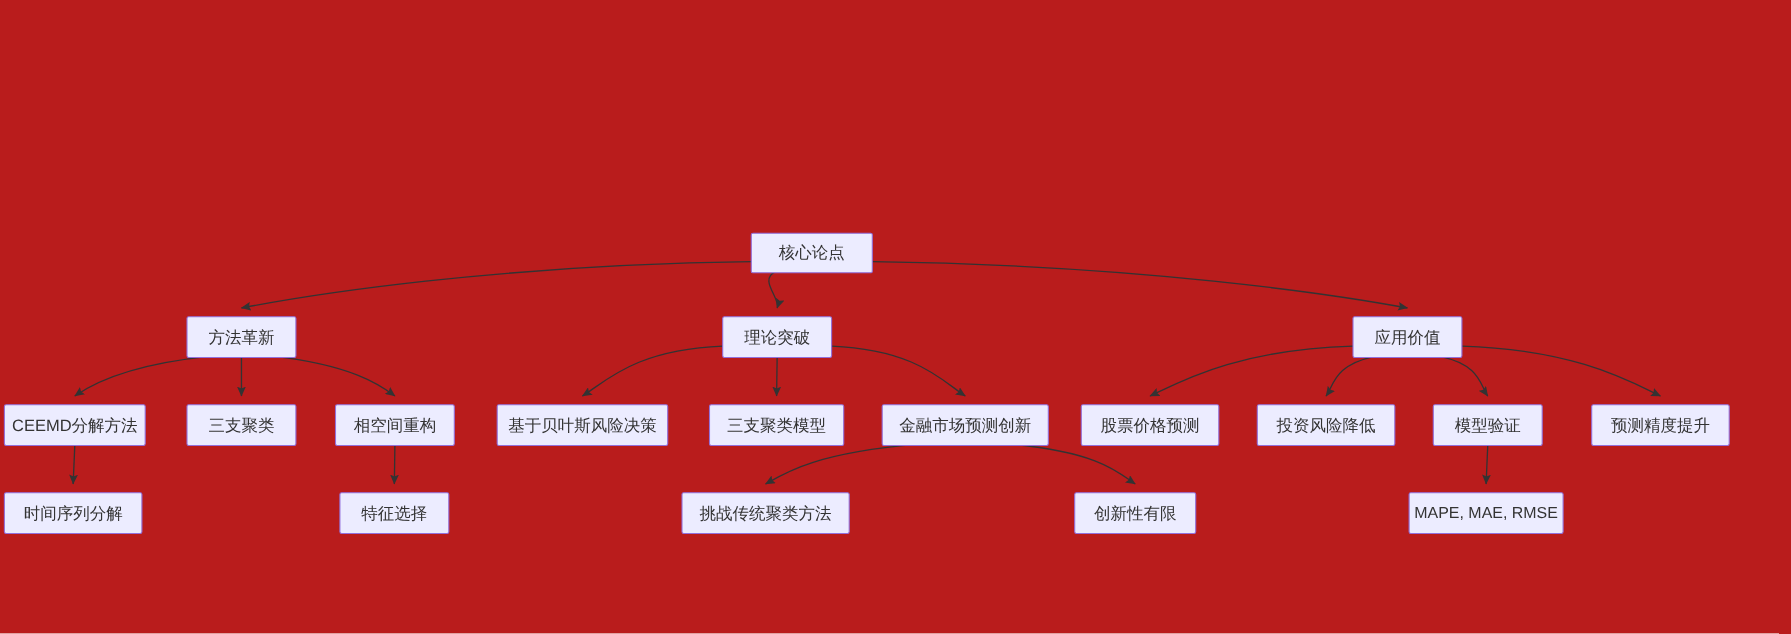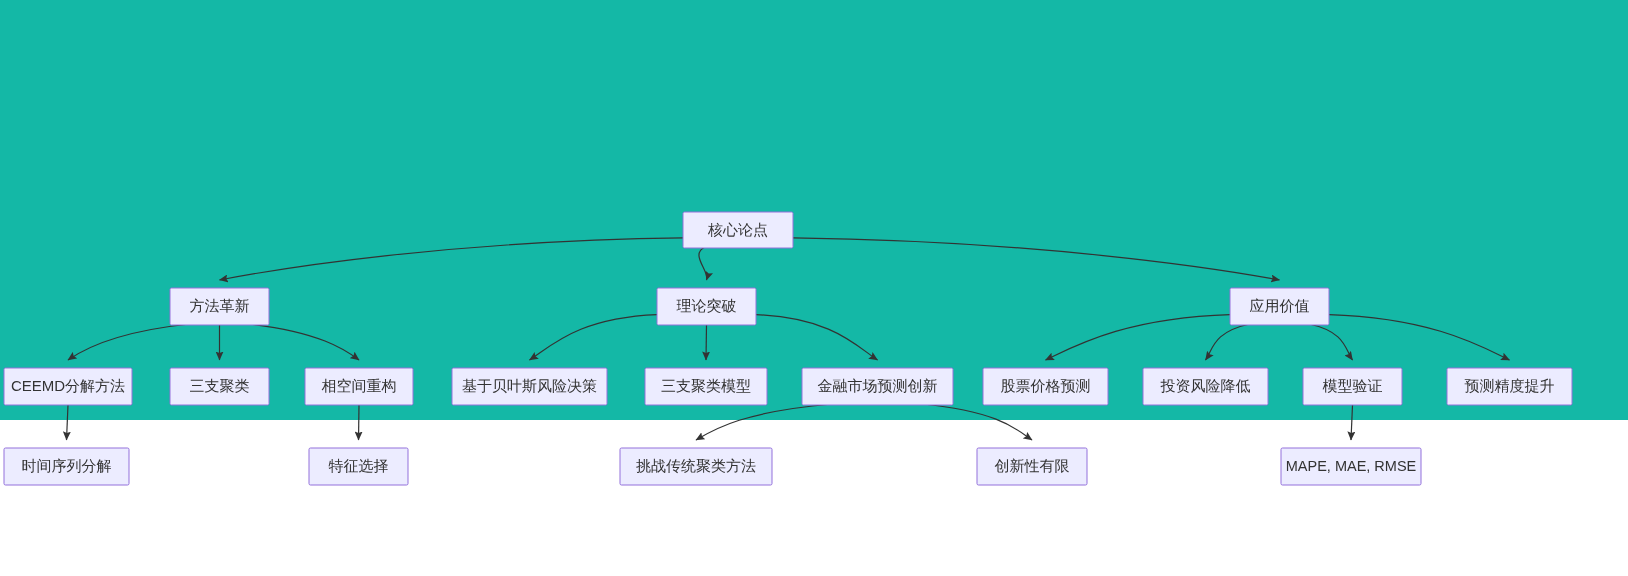--- a/index.html
+++ b/index.html
@@ -9,22 +9,22 @@
   }
   body {
     width: 1628px;
     height: 576px;
     font-family: "Liberation Sans", "DejaVu Sans", sans-serif;
     overflow: hidden;
   }
   #diagram-root {
     position: relative;
     width: 1628px;
-    height: 420px;
-    background: #14b8a6;
+    height: 576px;
+    background: #b91c1c;
   }
   svg#flowchart {
     position: absolute;
     left: 0;
     top: 0;
     width: 1628px;
     height: 576px;
     display: block;
   }
   .edge-path {

